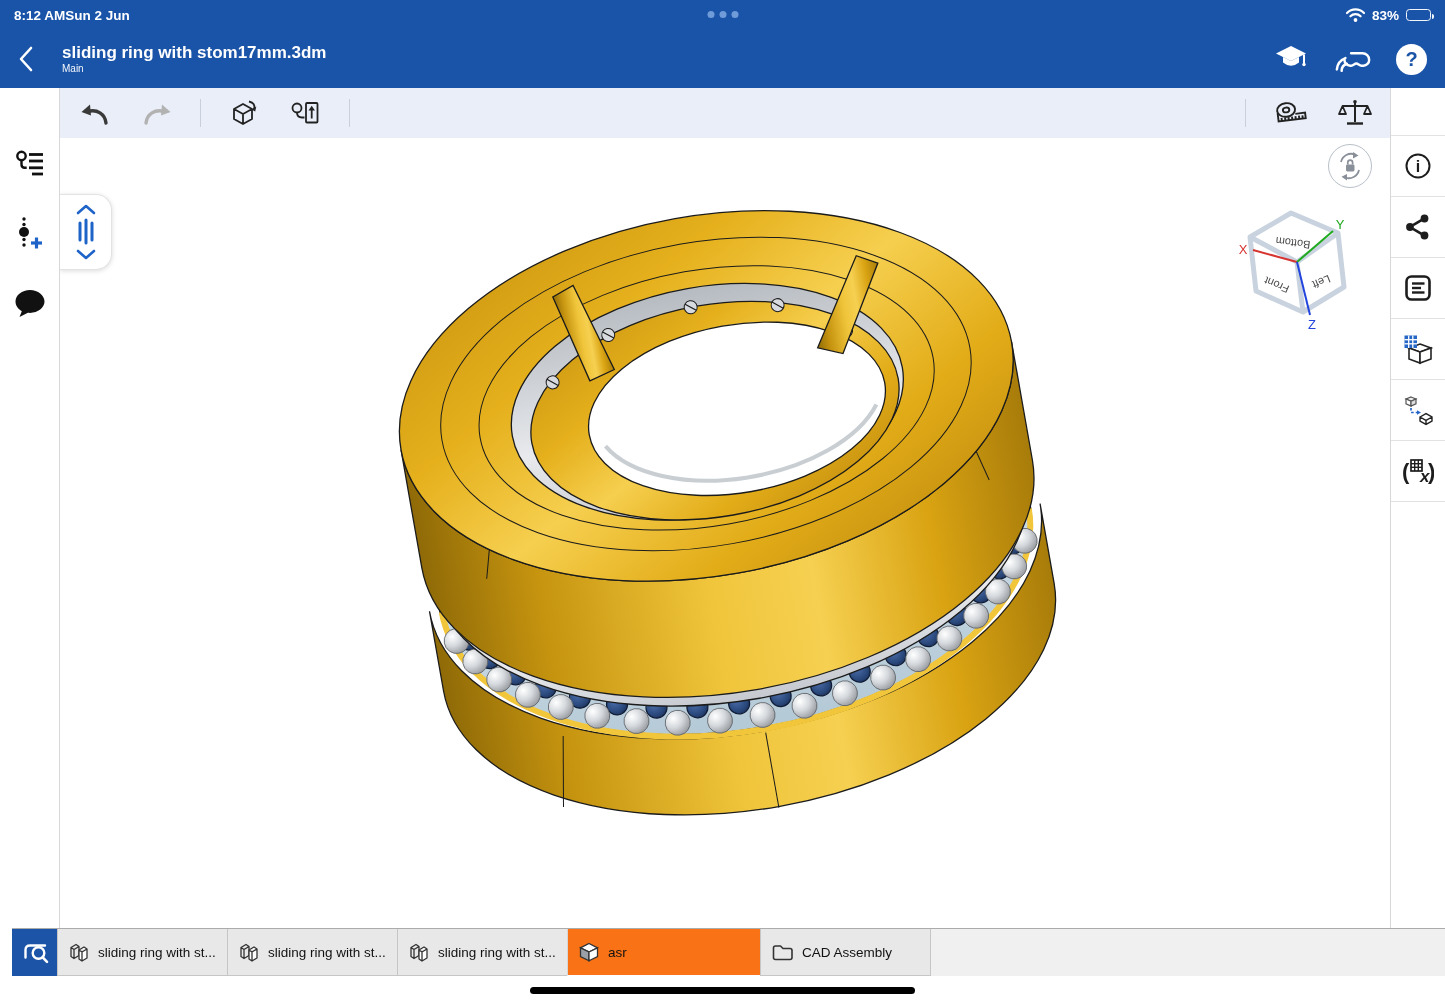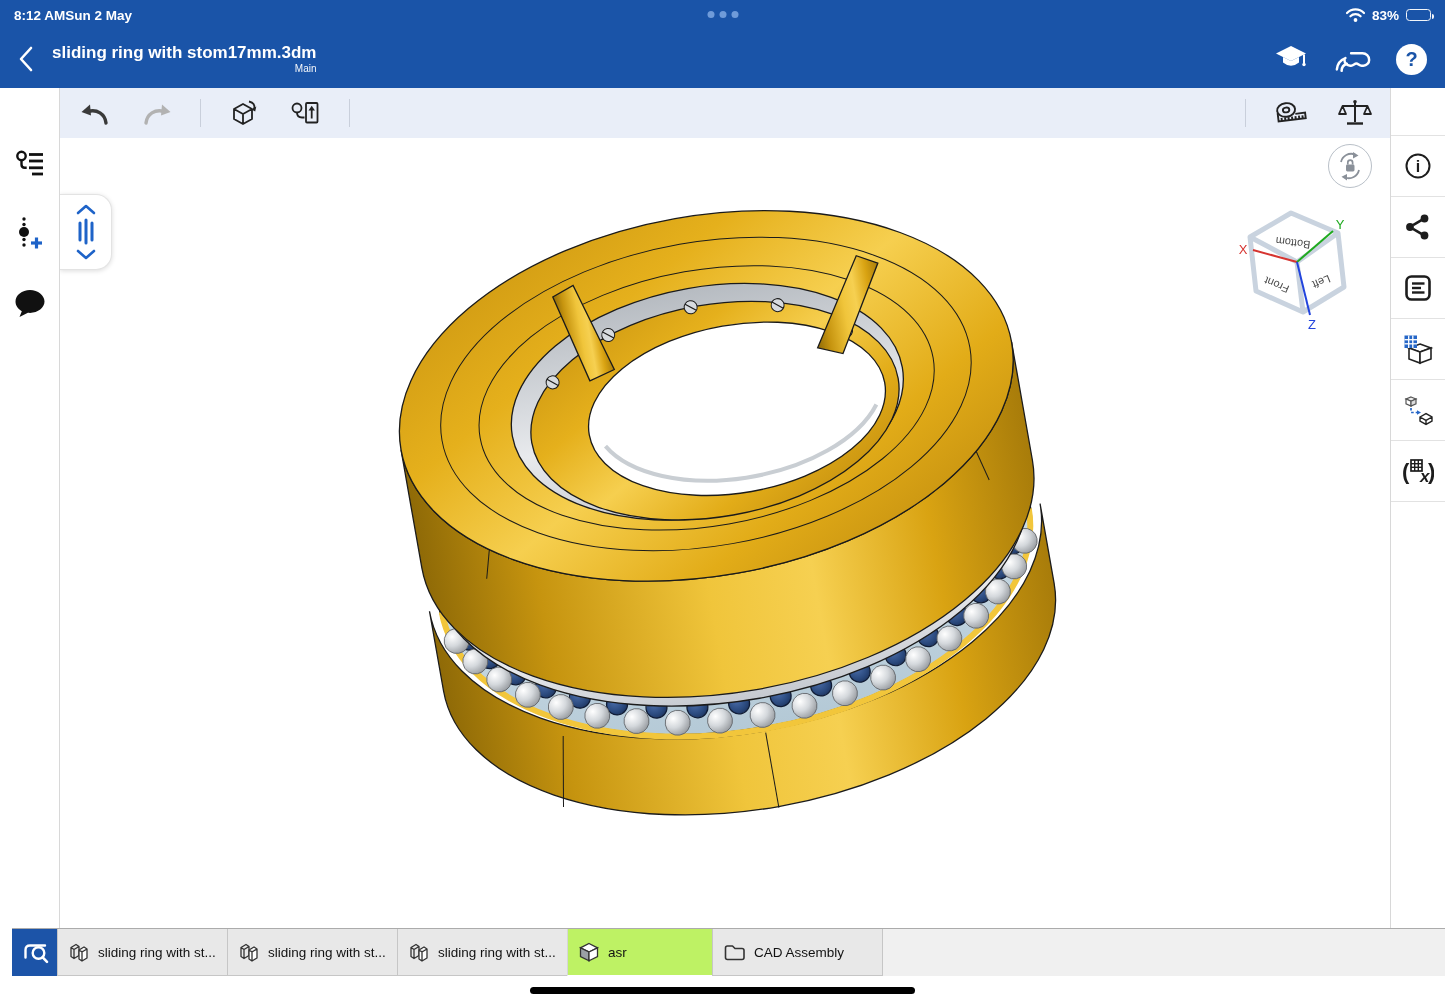--- a/index.html
+++ b/index.html
@@ -13,21 +13,21 @@
     font-size:13.5px; font-weight:bold; padding:0 14px; position:relative; }
   .status-left { display:flex; }
   .status-dots { position:absolute; left:50%; top:11px; transform:translateX(-50%); display:flex; gap:5px; }
   .status-dots i { width:7px; height:7px; border-radius:50%; background:#6f9bd9; }
   .status-right { margin-left:auto; display:flex; align-items:center; gap:7px; }
   .battery { width:25px; height:12px; border:1.5px solid #f2f5fa; border-radius:3.5px; padding:1.5px; position:relative; }
   .battery-fill { height:100%; background:#fff; border-radius:1.5px; }
   .battery-tip { position:absolute; right:-4px; top:3.5px; width:2.5px; height:5px; background:#f2f5fa; border-radius:0 2px 2px 0; }
   .header-row { height:58px; display:flex; align-items:center; padding:0 18px; color:#fff; }
   .back-btn { width:34px; height:40px; display:flex; align-items:center; }
-  .title-block { margin-left:0; line-height:1.25;text-align:right; }
+  .title-block { margin-left:10px; line-height:1.25; }
   .doc-title { font-size:17px; font-weight:bold; }
   .doc-subtitle { font-size:10px; font-weight:normal; opacity:.95; }
   .header-actions { margin-left:auto; display:flex; align-items:center; gap:24px; }
   .help-circle { width:31px; height:31px; border-radius:50%; background:#fff; color:#1A54A8;
     font-size:20px; font-weight:bold; display:flex; align-items:center; justify-content:center; }
 
   
   .left-rail { position:absolute; top:88px; bottom:76px; left:0; width:60px; background:#fff;
     border-right:1px solid #d8d8d8; display:flex; flex-direction:column; align-items:center;
     padding-top:56px; gap:32px; }
@@ -53,38 +53,38 @@
     border:1px solid #e3e3e3; border-left:none; border-radius:0 16px 16px 0;
     box-shadow:0 1px 5px rgba(0,0,0,.14); display:flex; align-items:center; justify-content:center; }
 
   
   .tab-bar { position:absolute; left:12px; right:0; bottom:28px; height:48px; background:#f0f0f0;
     border-top:1px solid #ababab; display:flex; }
   .search-btn { width:46px; height:100%; background:#1C54A8; display:flex; align-items:center; justify-content:center; }
   .tab { width:171px; height:100%; background:#e8e8e8; border:1px solid #c6c6c6; border-top:none;
     margin-left:-1px; display:flex; align-items:center; gap:8px; padding:0 10px;
     font-size:13.5px; color:#111; white-space:nowrap; overflow:hidden; }
-  .tab.active { width:146px; background:#bef264; border-color:#d6d6d6; border-bottom-color:#fff; }
+  .tab.active { width:194px; background:#f97316; border-color:#d6d6d6; border-bottom-color:#fff; }
   .tab .tab-label { overflow:hidden; text-overflow:clip; }
   .home-strip { position:absolute; left:0; right:0; bottom:0; height:28px; background:#fff; }
   .home-indicator { width:385px; height:7px; border-radius:4px; background:#000; margin:11px auto 0; }
 
   svg { display:block; }
   text { font-family:"Liberation Sans", sans-serif; }
 </style>
 </head>
 <body>
 
 <div class="app">
 
   <div class="top-blue">
     <div class="status-row">
       <div class="status-left">
         <span>8:12 AM</span>
-        <span>Sun 2 May</span>
+        <span>Sun 2 Jun</span>
       </div>
       <div class="status-dots">
           <i></i>
           <i></i>
           <i></i>
         </div>
       <div class="status-right">
         <svg width="19" height="14" viewBox="0 0 19 14">
           <path d="M1 5 a12 12 0 0 1 17 0" stroke="#fff" stroke-width="2.2" fill="none" stroke-linecap="round"></path>
           <path d="M4.4 8.3 a7.3 7.3 0 0 1 10.2 0" stroke="#fff" stroke-width="2.2" fill="none" stroke-linecap="round"></path>

